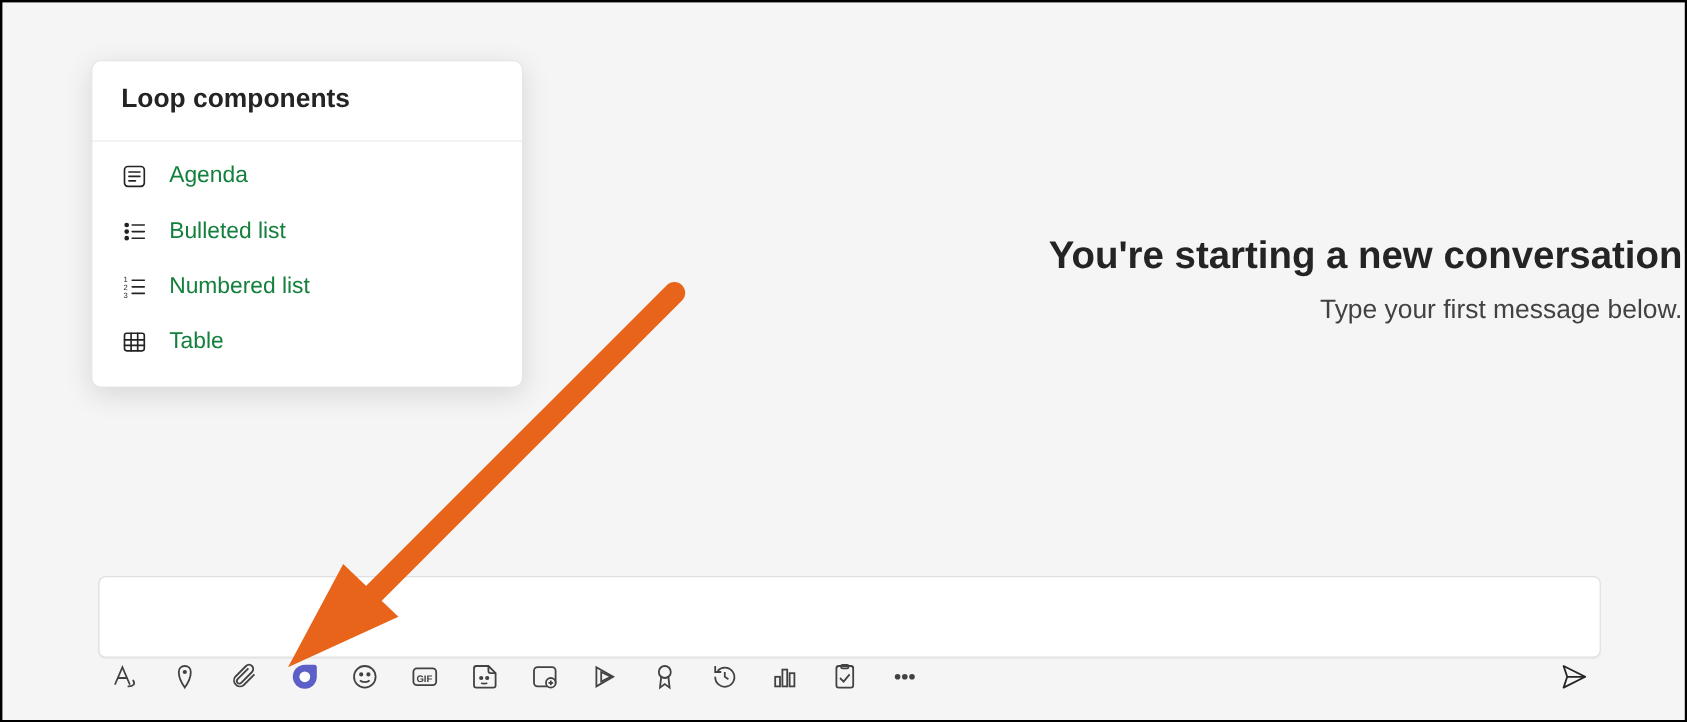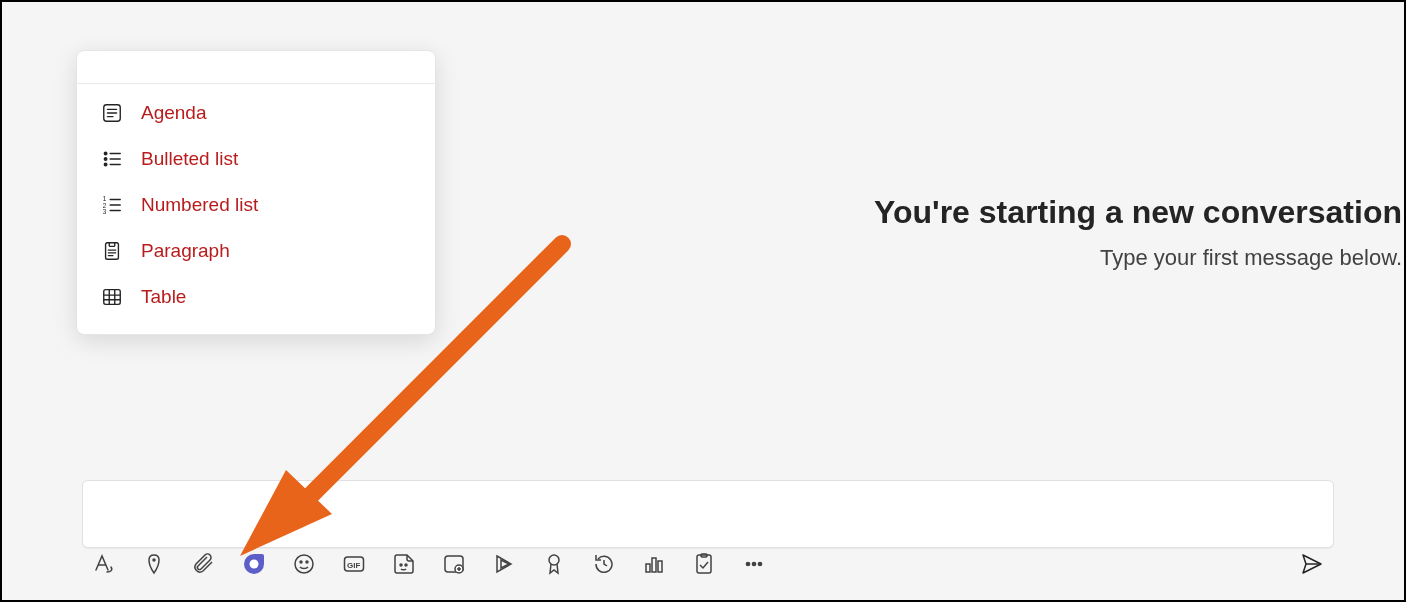--- a/index.html
+++ b/index.html
@@ -16,40 +16,41 @@
   .tb-btn svg { width: 24px; height: 24px; stroke: currentColor; fill: none; stroke-width: 1.5; }
   .tb-btn.loop { color: #5b5fc7; }
   .tb-btn.loop svg { fill: #5b5fc7; stroke: none; }
   .tb-btn.send svg { stroke: #242424; }
   
   .popover { position: absolute; left: 72px; top: 46px; width: 360px; background: #fff; border: 1px solid #e5e5e5; border-radius: 8px; box-shadow: 0 6px 24px rgba(0,0,0,0.12); padding: 0 0 8px 0; }
   .popover-header { padding: 18px 24px 14px 24px; border-bottom: 1px solid #eaeaea; }
   .popover-header h2 { font-size: 22px; font-weight: 700; color: #242424; margin-bottom: 8px; }
   .popover-header p { font-size: 17px; color: #5a5a5a; line-height: 1.4; }
   .popover-list { padding: 6px 0; }
-  .popover-item { display: flex; align-items: center; gap: 18px; padding: 12px 24px; font-size: 19px; color: #b91c1c; cursor: pointer; }
+  .popover-item { display: flex; align-items: center; gap: 18px; padding: 12px 24px; font-size: 19px; color: #15803d; cursor: pointer; }
   .popover-item .mi { width: 22px; height: 22px; display: flex; align-items: center; justify-content: center; }
   .popover-item .mi svg { width: 22px; height: 22px; stroke: #242424; fill: none; stroke-width: 1.5; stroke-linecap: round; stroke-linejoin: round; }
   
   .annotation { position: absolute; left: 218px; top: 230px; width: 360px; height: 330px; pointer-events: none; }
   .annotation svg { width: 100%; height: 100%; }
 </style>
 </head>
 <body>
 
 <div class="frame">
   <div class="inner">
 
     <div class="conversation-start">
       <h1>You're starting a new conversation</h1>
       <p>Type your first message below.</p>
     </div>
 
     <div class="popover">
       <div class="popover-header">
+        <h2>Loop components</h2>
       </div>
       <div class="popover-list">
 
         <div class="popover-item">
           <span class="mi">
             <svg viewBox="0 0 24 24">
                 <rect x="3" y="3" width="18" height="18" rx="3"></rect>
                 <line x1="7" y1="8" x2="17" y2="8"></line>
                 <line x1="7" y1="12" x2="17" y2="12"></line>
                 <line x1="7" y1="16" x2="13" y2="16"></line>
@@ -80,32 +81,20 @@
                 <text x="2" y="15" font-size="7" fill="#242424" stroke="none">2</text>
                 <text x="2" y="22" font-size="7" fill="#242424" stroke="none">3</text>
                 <line x1="10" y1="6" x2="21" y2="6"></line>
                 <line x1="10" y1="12" x2="21" y2="12"></line>
                 <line x1="10" y1="18" x2="21" y2="18"></line>
               </svg>
           </span>
           <span>Numbered list</span>
         </div>
 
-        <div class="popover-item">
-          <span class="mi">
-            <svg viewBox="0 0 24 24">
-                <rect x="5" y="3" width="14" height="18" rx="2"></rect>
-                <path d="M9 3v3a1 1 0 0 0 1 1h4a1 1 0 0 0 1-1V3" fill="none"></path>
-                <line x1="8" y1="11" x2="16" y2="11"></line>
-                <line x1="8" y1="14" x2="16" y2="14"></line>
-                <line x1="8" y1="17" x2="13" y2="17"></line>
-              </svg>
-          </span>
-          <span>Paragraph</span>
-        </div>
 
         <div class="popover-item">
           <span class="mi">
             <svg viewBox="0 0 24 24">
                 <rect x="3" y="4" width="18" height="16" rx="2"></rect>
                 <line x1="3" y1="10" x2="21" y2="10"></line>
                 <line x1="3" y1="15" x2="21" y2="15"></line>
                 <line x1="9" y1="4" x2="9" y2="20"></line>
                 <line x1="15" y1="4" x2="15" y2="20"></line>
               </svg>

